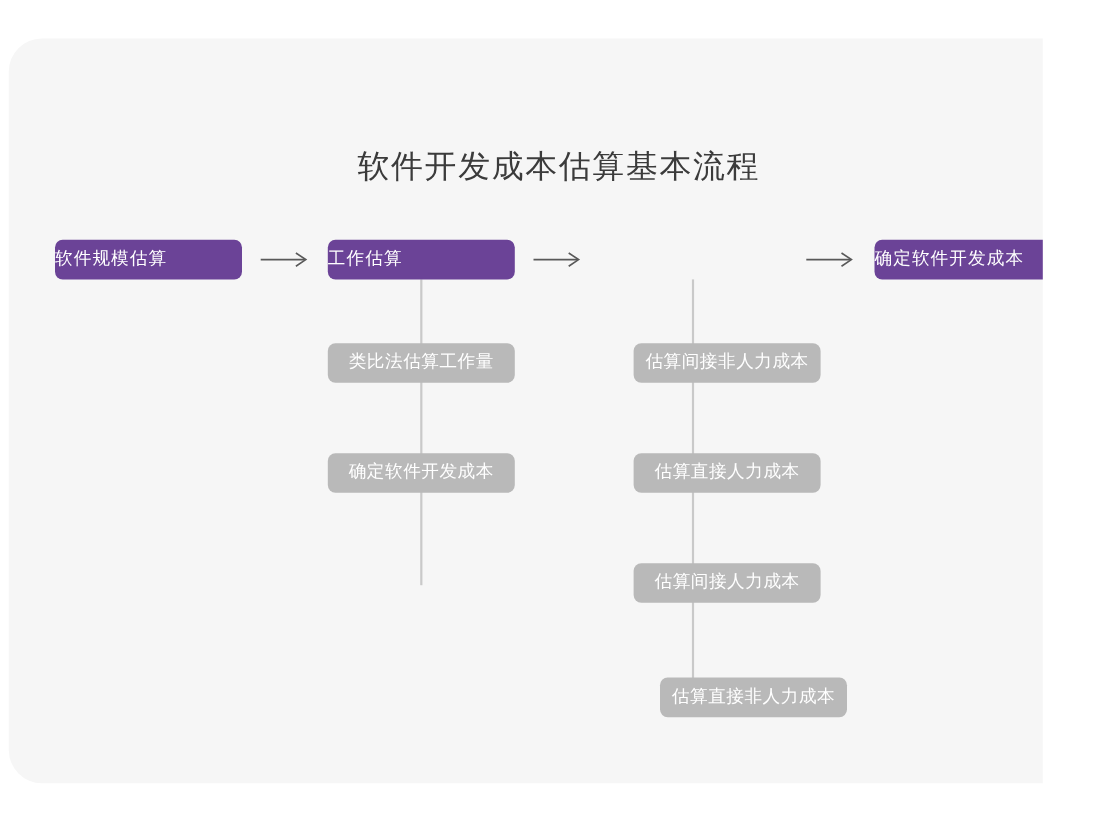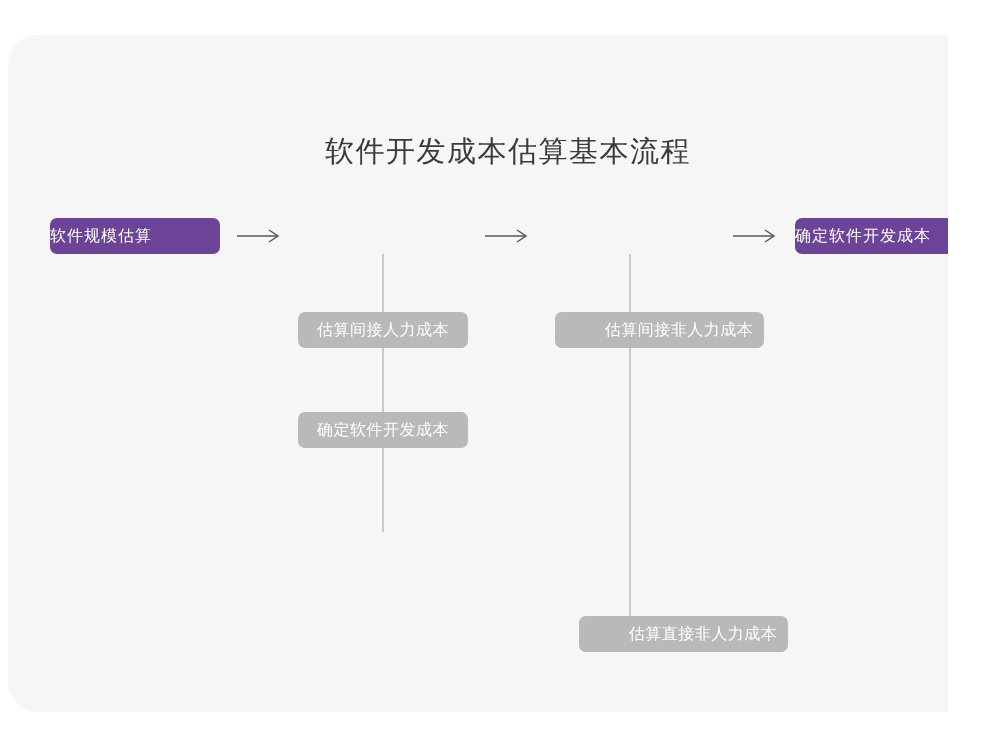--- a/index.html
+++ b/index.html
@@ -82,58 +82,61 @@
     line-height: 36px;
     background: #b9b9b9;
     border-radius: 7px;
     color: #ffffff;
     font-size: 16px;
     letter-spacing: 0.5px;
     text-align: center;
     z-index: 3;
   }
   .col-work { left: 290px; }
-  .col-cost { left: 547px; padding-left: 39px; }
+  .col-cost { left: 568px; }
   .row-1 { top: 277px; }
   .row-2 { top: 377px; }
   .row-3 { top: 477px; }
   .row-4 { top: 581px; margin-left: 24px; }
 </style>
 </head>
 <body>
 
 <div class="page">
   <div class="card">
 
     <h1 class="diagram-title">软件开发成本估算基本流程</h1>
 
     <div class="stage-node stage-1">软件规模估算</div>
 
     <svg class="flow-arrow arrow-1" viewBox="0 0 46 16">
       <line x1="1" y1="8" x2="41" y2="8" stroke="#595959" stroke-width="1.5"></line>
       <polyline points="33,2 42,8 33,14" fill="none" stroke="#595959" stroke-width="1.5"></polyline>
     </svg>
 
+    <div class="stage-node stage-2">工作估算</div>
 
     <svg class="flow-arrow arrow-2" viewBox="0 0 46 16">
       <line x1="1" y1="8" x2="41" y2="8" stroke="#595959" stroke-width="1.5"></line>
       <polyline points="33,2 42,8 33,14" fill="none" stroke="#595959" stroke-width="1.5"></polyline>
     </svg>
 
 
     <svg class="flow-arrow arrow-3" viewBox="0 0 46 16">
       <line x1="1" y1="8" x2="41" y2="8" stroke="#595959" stroke-width="1.5"></line>
       <polyline points="33,2 42,8 33,14" fill="none" stroke="#595959" stroke-width="1.5"></polyline>
     </svg>
 
     <div class="stage-node stage-4">确定软件开发成本</div>
 
     <div class="connector-line connector-work"></div>
     <div class="connector-line connector-cost"></div>
 
-    <div class="substep-node col-work row-1">估算间接人力成本</div>
+    <div class="substep-node col-work row-1">类比法估算工作量</div>
     <div class="substep-node col-work row-2">确定软件开发成本</div>
 
     <div class="substep-node col-cost row-1">估算间接非人力成本</div>
+    <div class="substep-node col-cost row-2">估算直接人力成本</div>
+    <div class="substep-node col-cost row-3">估算间接人力成本</div>
     <div class="substep-node col-cost row-4">估算直接非人力成本</div>
 
   </div>
 </div>
 
 </body></html>

